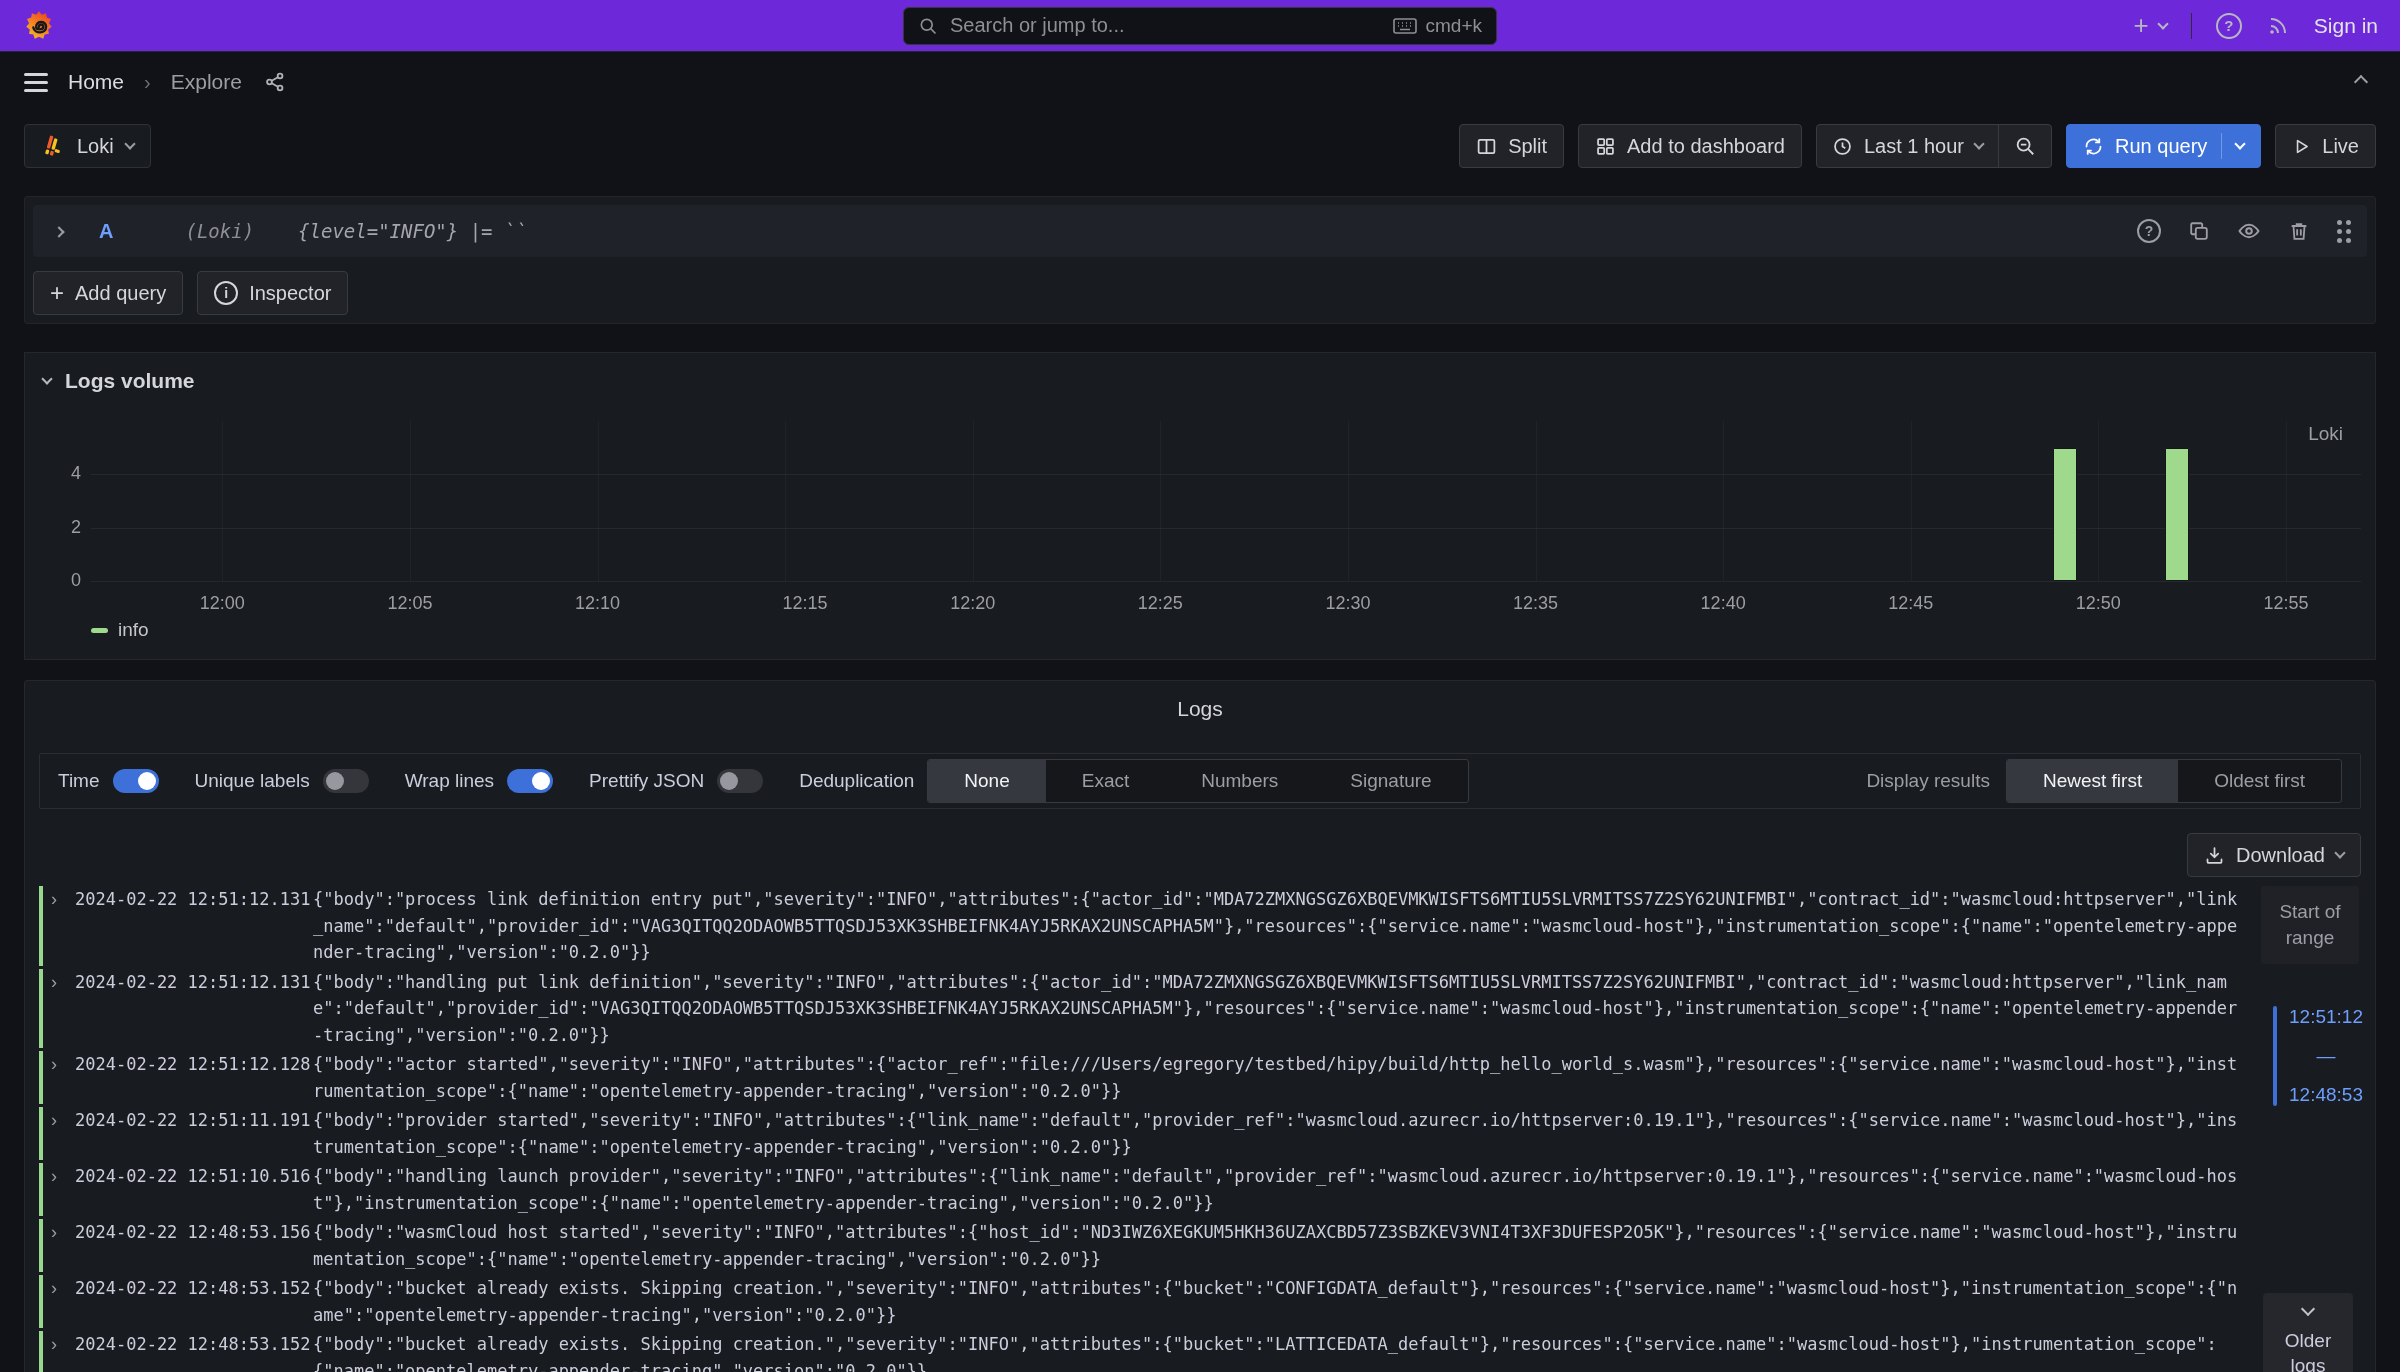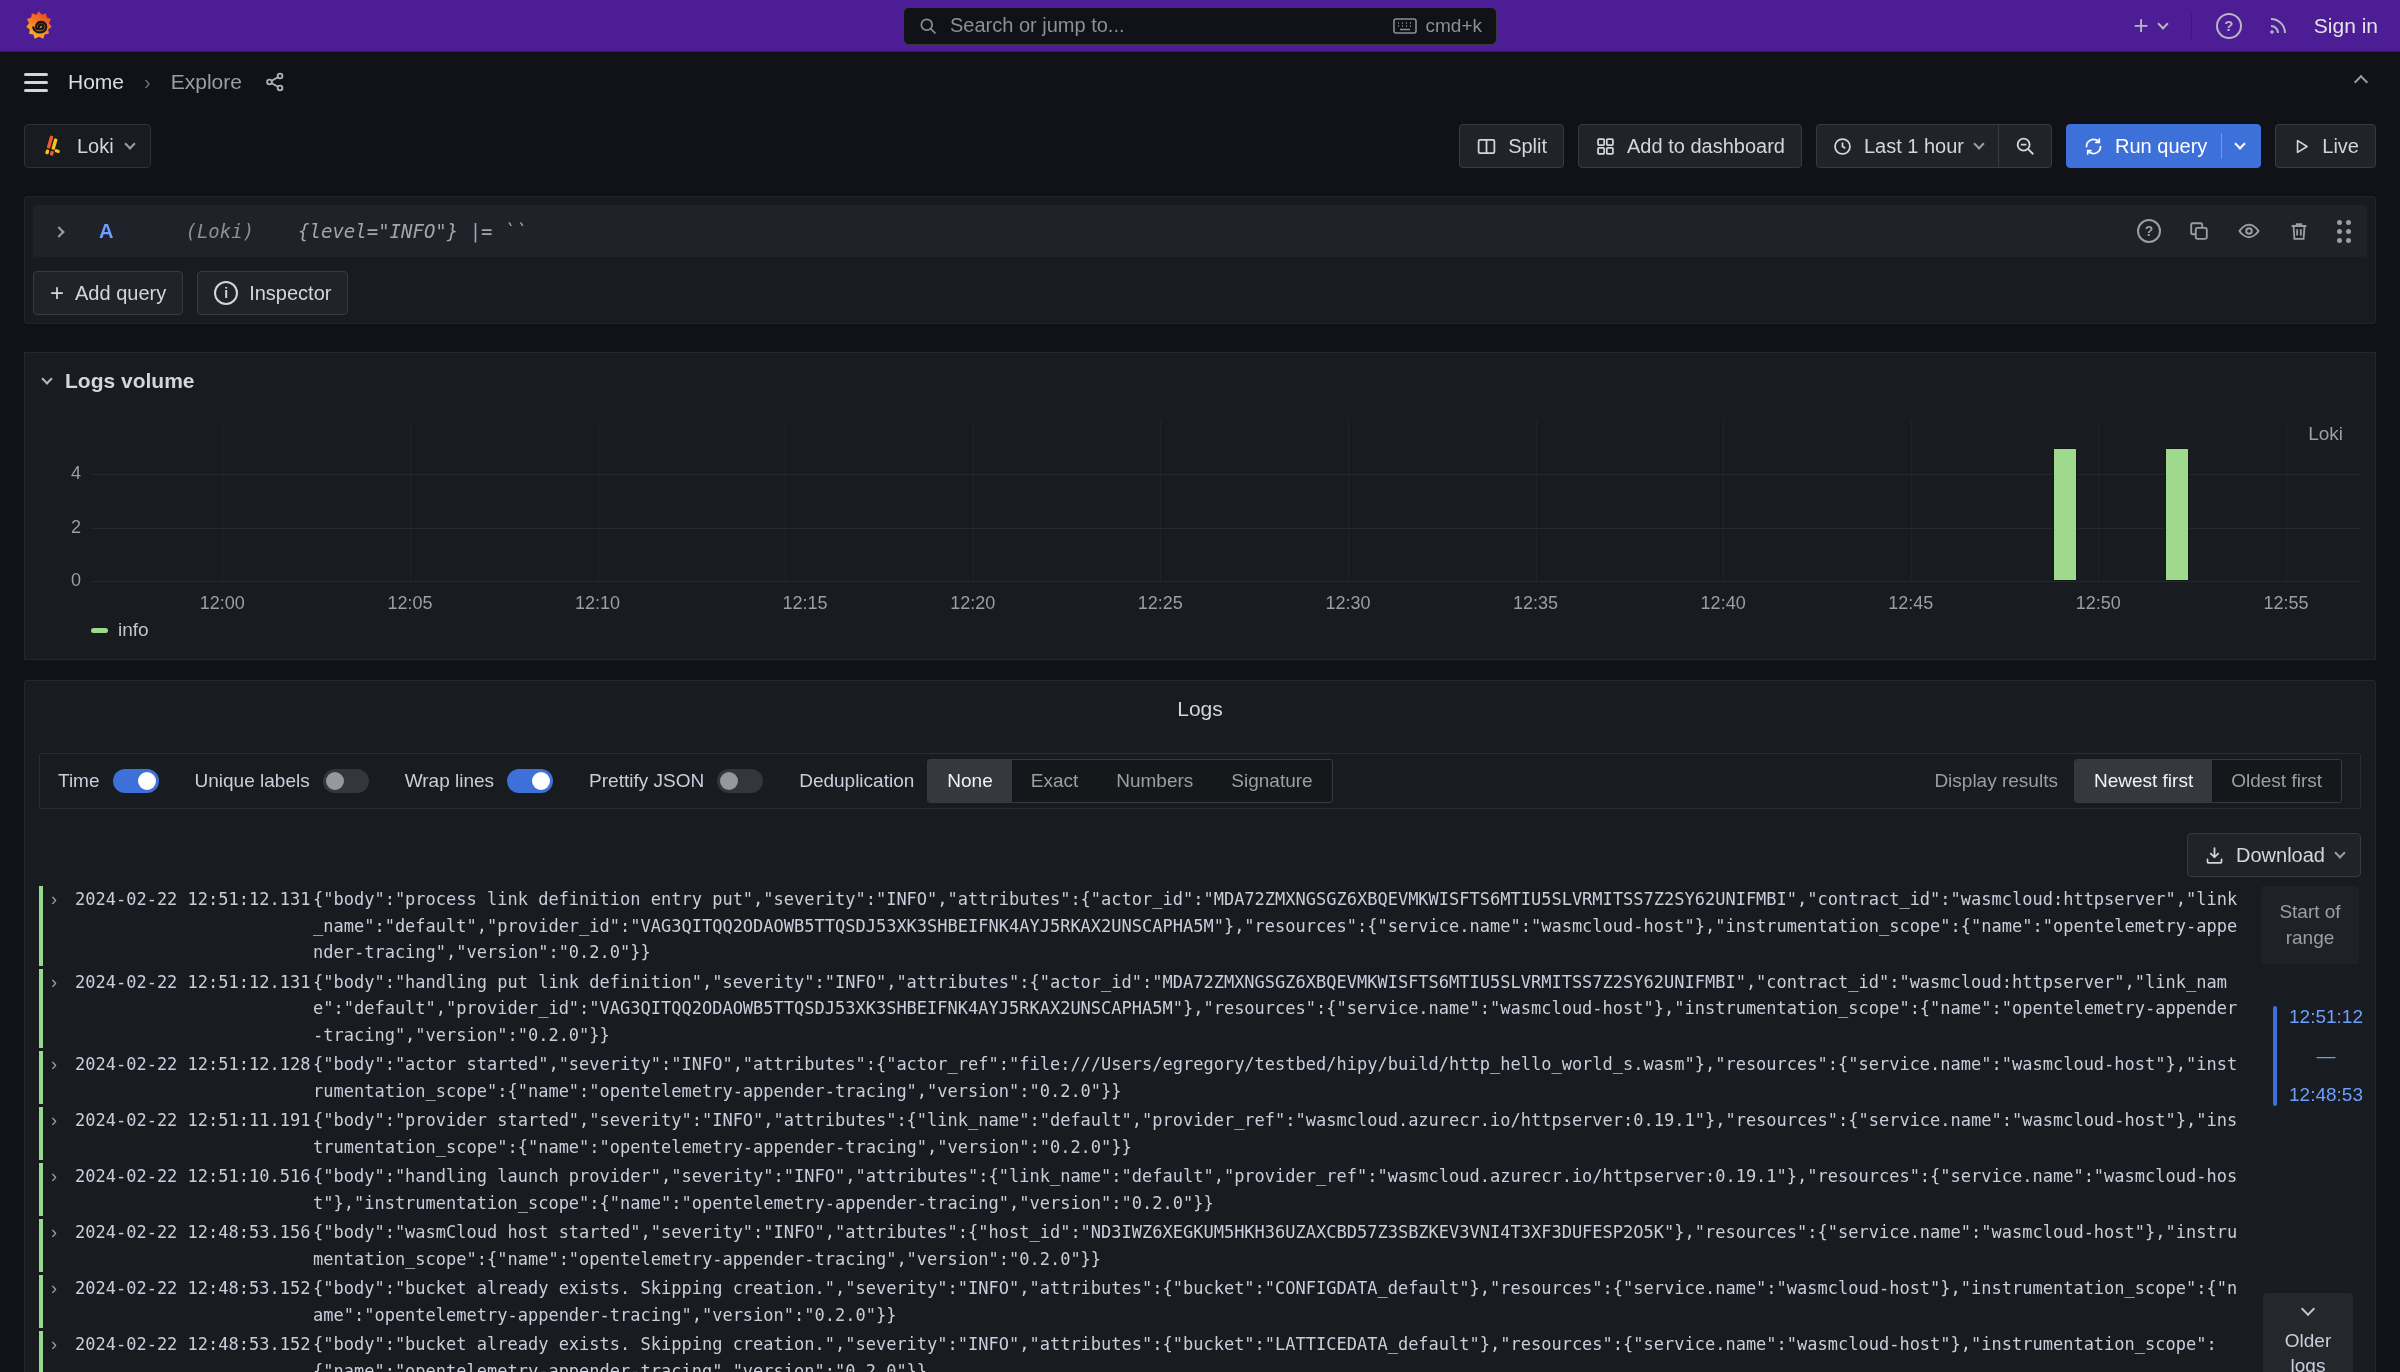--- a/index.html
+++ b/index.html
@@ -14,21 +14,21 @@
   .mono { font-family: "DejaVu Sans Mono", monospace; }
   svg { display:block; }
 
   
   .chv { display:inline-block; width:10px; height:10px; border-right:2px solid currentColor; border-bottom:2px solid currentColor; transform:rotate(45deg); margin-top:-4px; }
   .chv.sm { width:8px; height:8px; }
   .chv.up { transform:rotate(-135deg); margin-top:4px; }
   .chv.right { transform:rotate(-45deg); margin:0; }
 
   
-  .topnav { position:absolute; top:0; left:0; right:0; height:52px; background:#4c1d95; border-bottom:1px solid #26272b; display:flex; align-items:center; padding:0 22px; z-index:10;justify-content:flex-end; }
+  .topnav { position:absolute; top:0; left:0; right:0; height:52px; background:#6d28d9; border-bottom:1px solid #26272b; display:flex; align-items:center; padding:0 22px; z-index:10;justify-content:flex-end; }
   .search-wrap { position:absolute; left:50%; transform:translateX(-50%); width:594px; height:38px; background:#111217; border:1px solid #36373d; border-radius:6px; display:flex; align-items:center; gap:12px; padding:0 14px; color:#8e8e96; }
   .search-placeholder { flex:1; font-size:20px; }
   .shortcut { display:flex; align-items:center; gap:9px; font-size:19px; }
   .topnav-right { margin-left:auto; display:flex; align-items:center; gap:24px; color:#b6b7bf; }
   .plus-group { display:flex; align-items:center; gap:10px; font-size:26px; color:#b6b7bf; }
   .nav-divider { width:1px; height:26px; background:#2e2f34; }
   .circle-icon { width:26px; height:26px; border:2px solid currentColor; border-radius:50%; display:flex; align-items:center; justify-content:center; font-size:15px; font-weight:700; }
   .signin { font-size:21px; font-weight:500; color:#e3e4e9; }
 
   
@@ -88,21 +88,21 @@
   .controls { position:absolute; left:14px; right:14px; top:72px; height:56px; border:1px solid #2c2d33; border-radius:2px; display:flex; align-items:center; padding:0 18px; }
   .ctl-group { display:flex; align-items:center; gap:13px; margin-right:36px; }
   .ctl-label { font-size:19px; color:#ccccdc; }
   .sw { width:46px; height:24px; border-radius:13px; position:relative; cursor:pointer; flex:none; }
   .sw.on { background:#3d71d9; }
   .sw.off { background:#35363c; }
   .sw i { position:absolute; top:3px; width:18px; height:18px; border-radius:50%; }
   .sw.on i { right:3px; background:#ffffff; }
   .sw.off i { left:3px; background:#97979f; }
   .radio-group { display:flex; border:1px solid #383a41; border-radius:3px; overflow:hidden; background:#16171b; }
-  .radio-opt { padding:0 19px; height:42px; line-height:42px; font-size:19px; color:#9d9da5; cursor:pointer; white-space:nowrap; }
+  .radio-opt { padding:0 36px; height:42px; line-height:42px; font-size:19px; color:#9d9da5; cursor:pointer; white-space:nowrap; }
   .radio-opt.sel { background:#36383f; color:#f2f3f6; font-weight:500; }
   .display-group { margin-left:auto; display:flex; align-items:center; gap:16px; }
   .display-group .ctl-label { color:#9d9da5; }
 
   .meta { position:absolute; left:16px; top:160px; display:flex; align-items:center; gap:38px; font-size:19px; color:#c2c3ca; }
   .meta .pair { display:flex; align-items:center; gap:12px; }
   .meta .val { font-family:"DejaVu Sans Mono", monospace; font-size:17px; color:#ccccdc; }
   .label-chip { background:#24262c; border-radius:3px; padding:4px 9px; font-size:16px; color:#b7b8c0; }
   .download-btn { position:absolute; right:14px; top:152px; }
 

